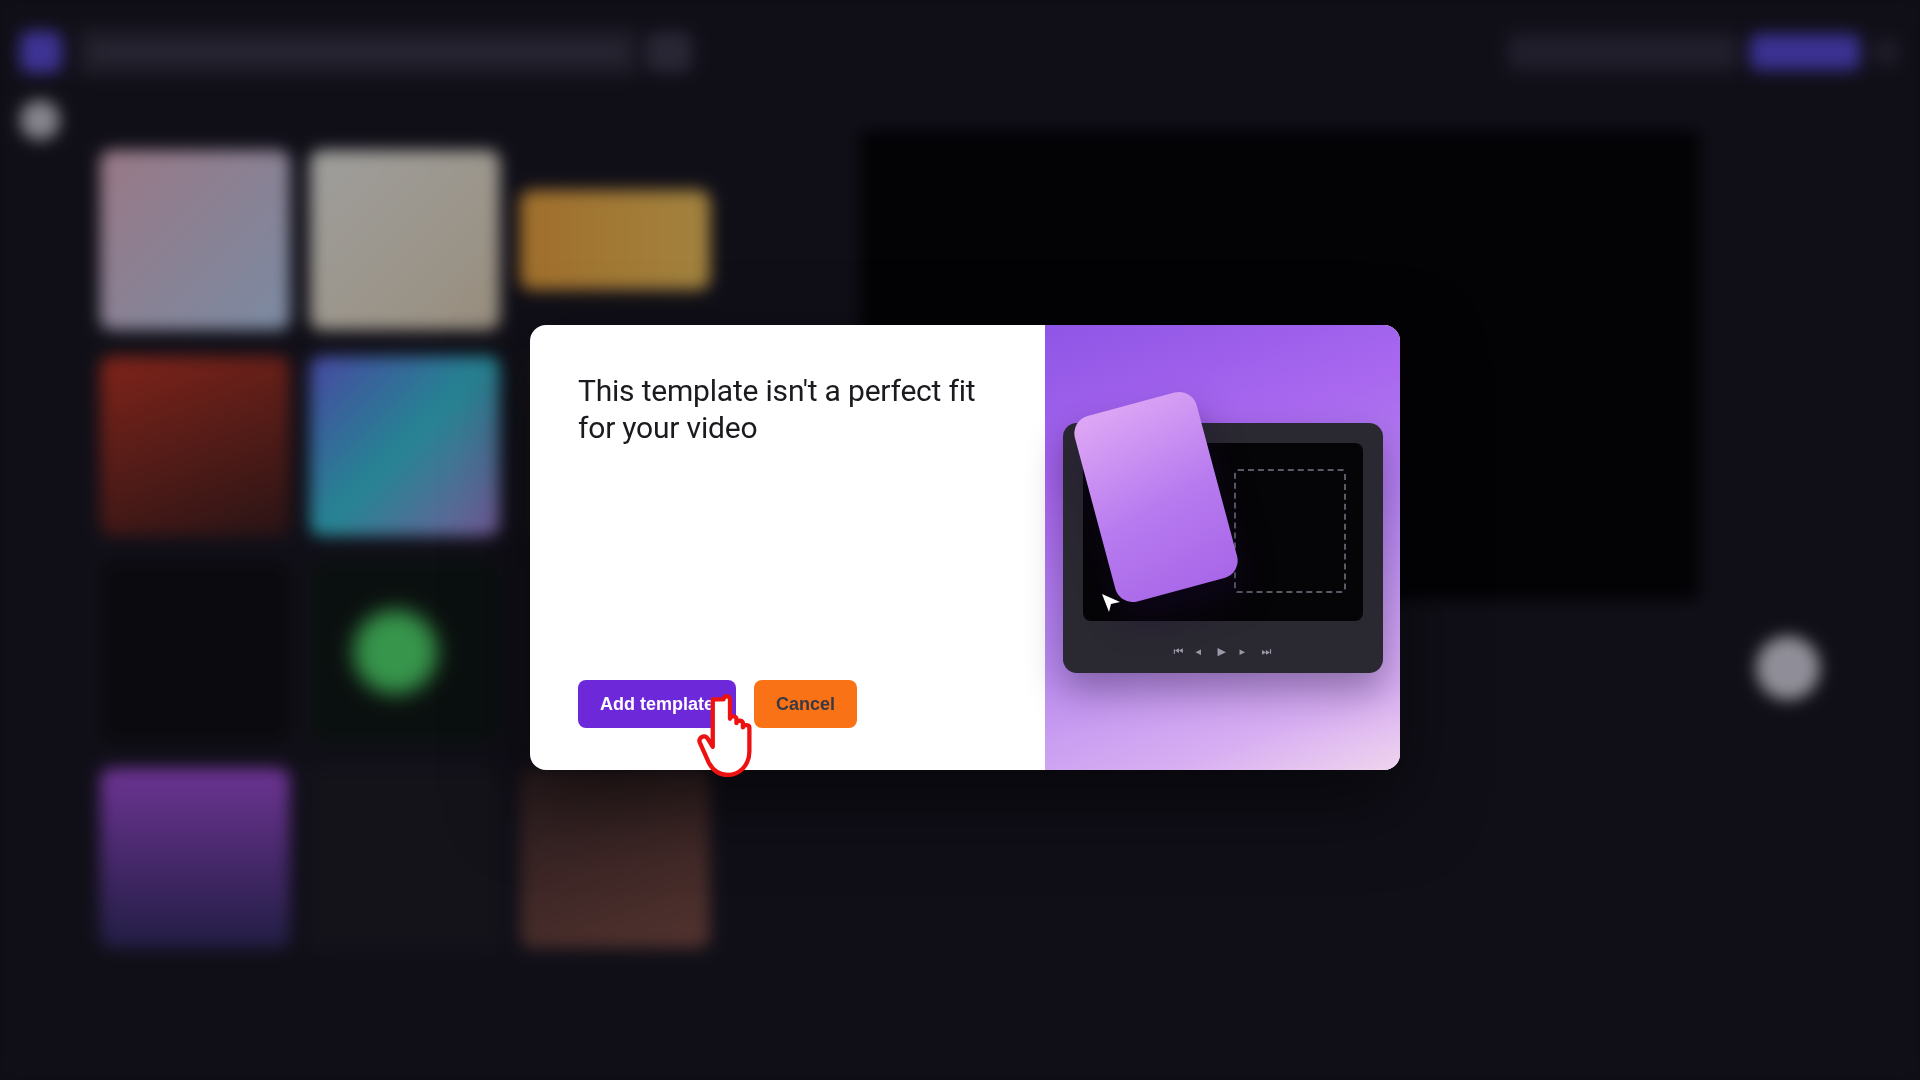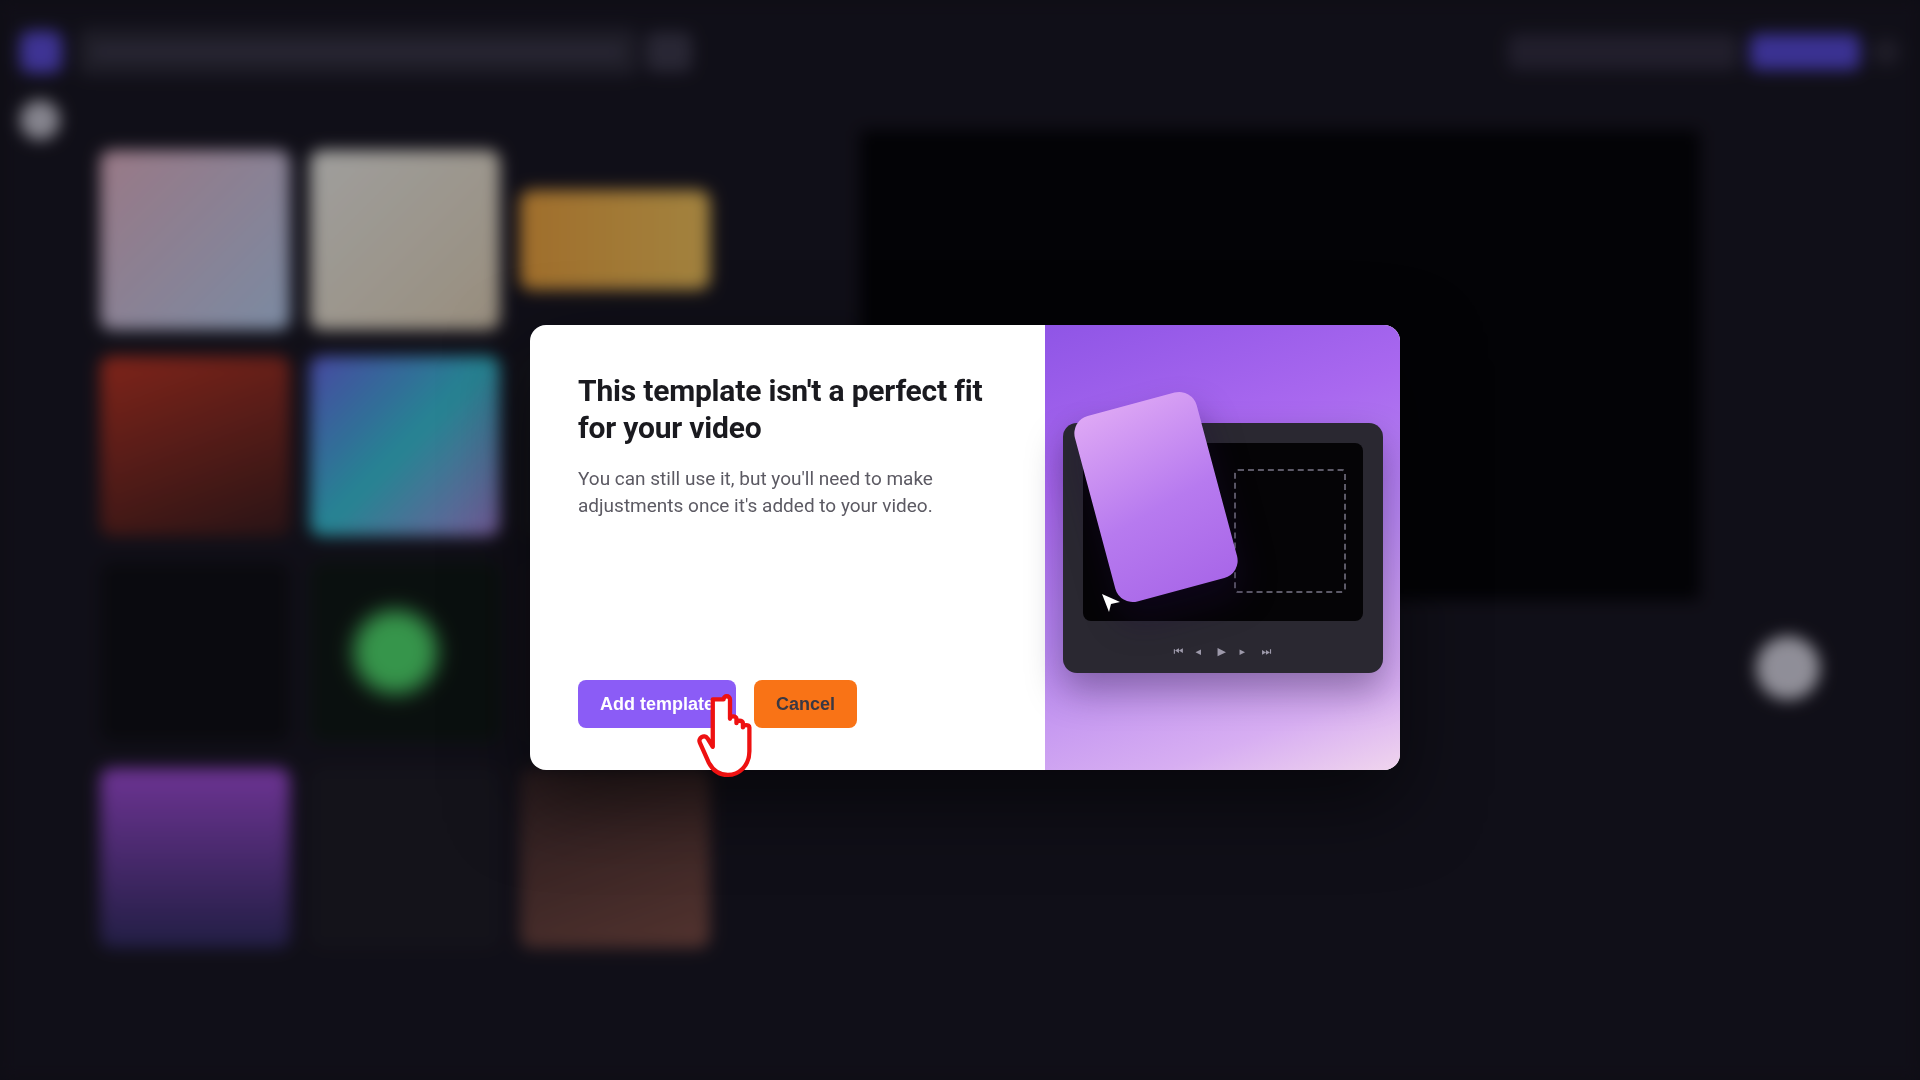--- a/index.html
+++ b/index.html
@@ -76,39 +76,39 @@
     background: #fff;
     display: flex;
     box-shadow: 0 30px 80px rgba(0,0,0,0.55);
   }
   .modal-left {
     width: 515px; height: 100%;
     padding: 48px 48px 42px 48px;
     display: flex; flex-direction: column;
   }
   .modal-title {
-    font-size: 30px; font-weight: 700; color: #1a1a1f; line-height: 1.22;
+    font-size: 30px; font-weight: 400; color: #1a1a1f; line-height: 1.22;
     letter-spacing: -0.2px;
   }
   .modal-body {
     margin-top: 20px;
     font-size: 19px; color: #5c5a63; line-height: 1.42;
     max-width: 380px;
   }
   .modal-actions {
     margin-top: auto;
     display: flex; gap: 18px;
   }
   .btn {
     height: 48px; padding: 0 22px; border-radius: 8px;
     font-size: 18px; font-weight: 550;
     display: inline-flex; align-items: center; justify-content: center;
     border: none; cursor: pointer;
   }
-  .btn-primary { background: #8b5cf6; color: #fff; }
+  .btn-primary { background: #6d28d9; color: #fff; }
   .btn-secondary { background: #f97316; color: #3a3843; }
 
   .modal-right {
     flex: 1; height: 100%;
     background: linear-gradient(160deg, #8f55e6 0%, #a968ef 30%, #b685f0 55%, #d7aef2 85%, #f0d5ee 100%);
     position: relative;
     display: flex; align-items: center; justify-content: center;
   }
   .editor-mock {
     width: 320px; height: 250px; background: #2a2831; border-radius: 14px;
@@ -187,21 +187,20 @@
 
   <div class="preview-panel"></div>
   <div class="float-help"></div>
 </div>
 
 <div class="dim"></div>
 
 <div class="modal">
   <div class="modal-left">
     <h2 class="modal-title">This template isn't a perfect fit for your video</h2>
-    <p class="modal-body">You can still use it, but you'll need to make adjustments once it's added to your video.</p>
     <div class="modal-actions">
       <button class="btn btn-primary">Add template</button>
       <button class="btn btn-secondary">Cancel</button>
     </div>
   </div>
   <div class="modal-right">
     <div class="editor-mock">
       <div class="editor-stage">
         <div class="dashed-slot"></div>
       </div>

